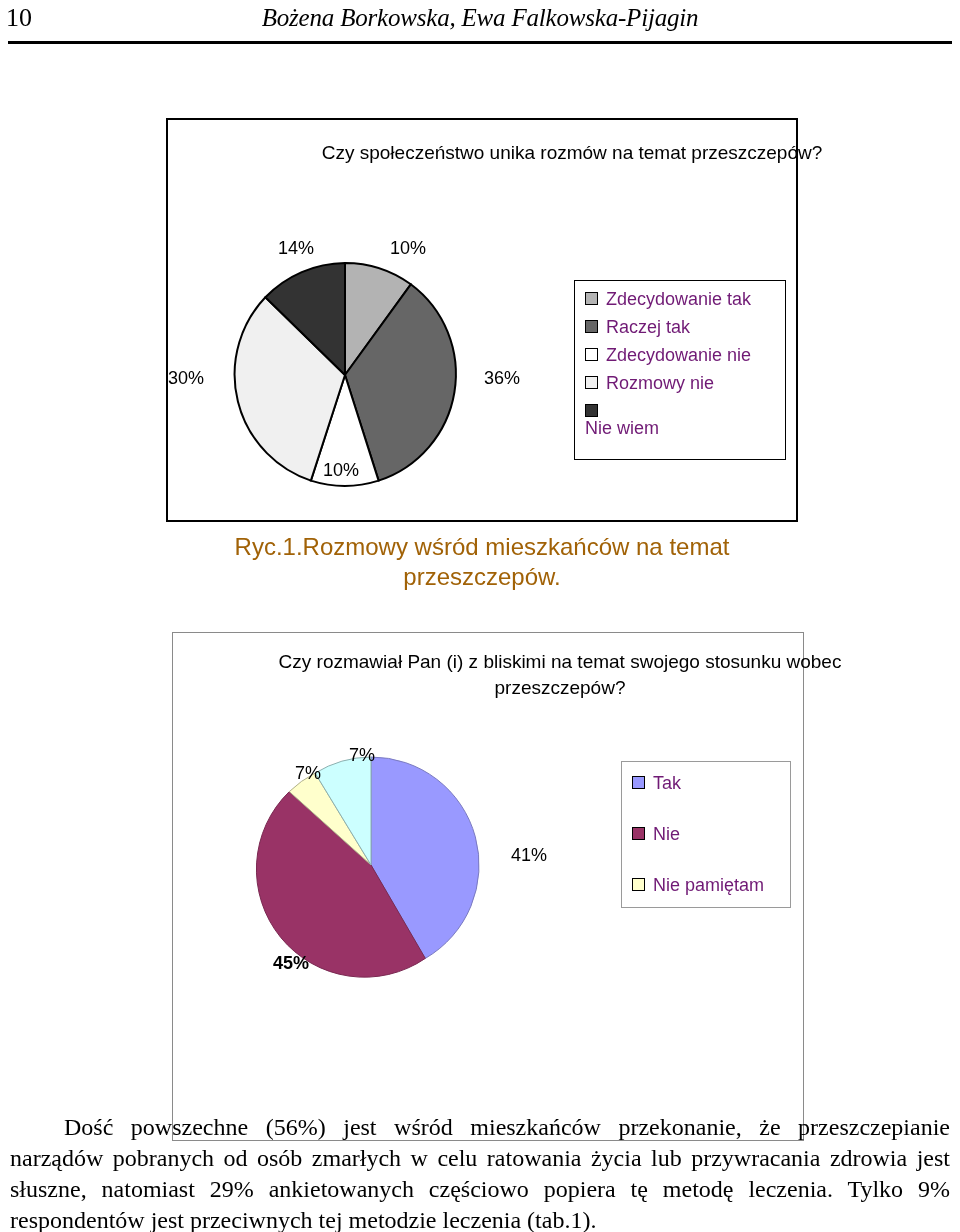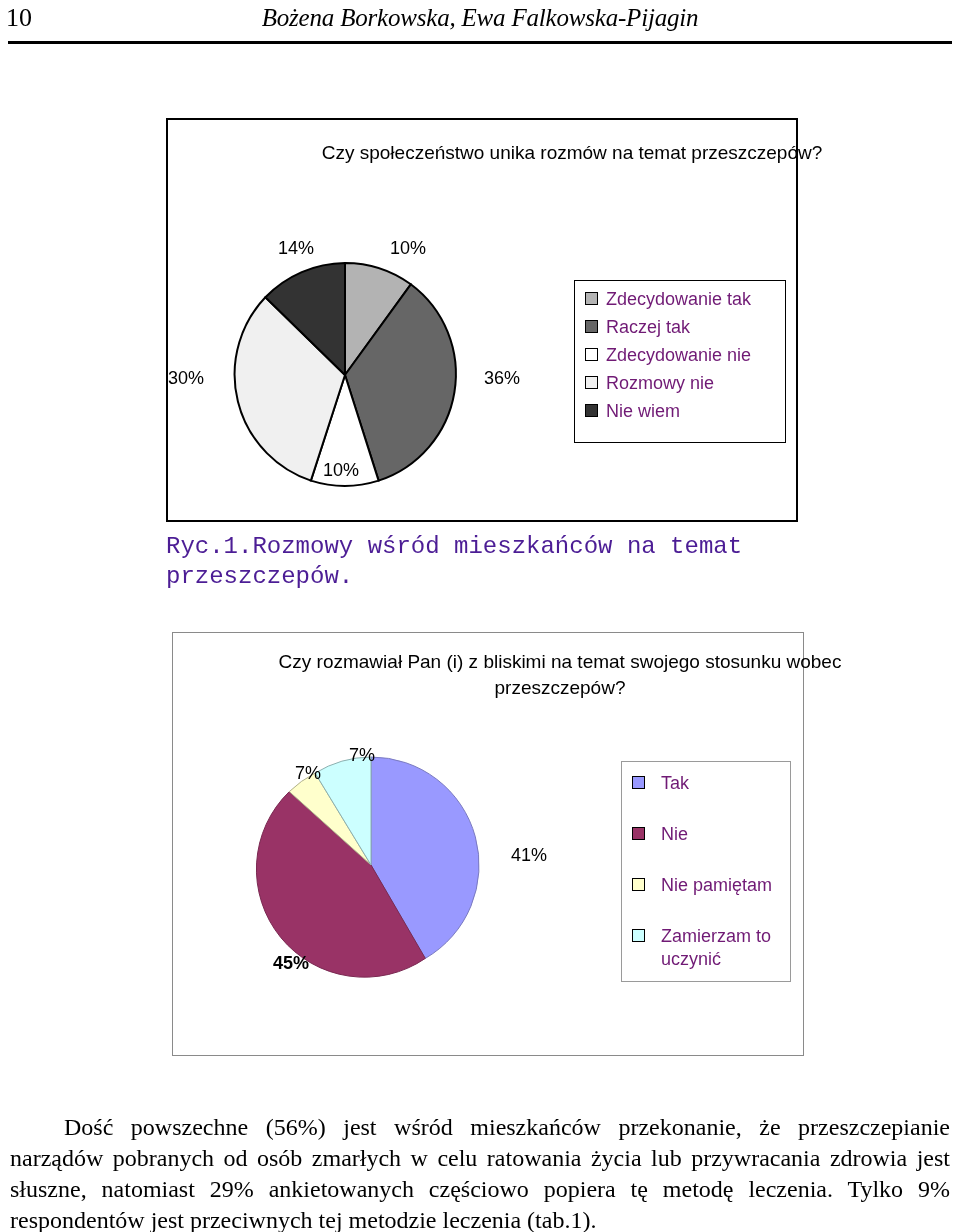--- a/index.html
+++ b/index.html
@@ -102,38 +102,38 @@
   .legend-swatch {
     flex: 0 0 auto;
     box-sizing: border-box;
     border: 1px solid #000000;
   }
   .legend-text { flex: 1 1 auto; }
 
   
   .legend-1 { padding: 7px 10px 7px 10px; }
   .legend-1 .legend-row { margin-bottom: 5px; font-size: 18px; line-height: 23px; }
-  .legend-1 .legend-row:last-child { margin-bottom: 12px; }
+  .legend-1 .legend-row:last-child { margin-bottom: 12px; flex-direction: column; }
   .legend-1 .legend-swatch { width: 13px; height: 13px; margin: 4px 8px 0 0; }
 
   
   .legend-2 { padding: 10px 10px 10px 10px; }
-  .legend-2 .legend-row { margin-bottom: 28px; font-size: 18px; line-height: 23px; gap: 8px; }
+  .legend-2 .legend-row { margin-bottom: 28px; font-size: 18px; line-height: 23px; }
   .legend-2 .legend-row:last-child { margin-bottom: 0; }
   .legend-2 .legend-swatch { width: 13px; height: 13px; margin: 4px 8px 0 0; }
 
   .figure-caption {
     position: absolute;
     left: 0;
     width: 100%;
-    text-align: left;
-    font-family: Liberation Mono, monospace;
+    text-align: center;
+    font-family: Liberation Sans, sans-serif;
     font-size: 24px;
     line-height: 30px;
-    color: #4c1d95;
+    color: #a16207;
   }
 
   
   .body-text {
     position: absolute;
     left: 10px;
     top: 1112px;
     width: 940px;
     font-family: "Liberation Serif", serif;
     font-size: 24px;
@@ -198,21 +198,21 @@
         <span class="legend-swatch" style="background:#333333;"></span>
         <span class="legend-text">Nie wiem</span>
       </div>
     </div>
   </div>
 
   <div class="figure-caption" style="top:414px;">Ryc.1.Rozmowy wśród mieszkańców na temat przeszczepów.</div>
 </div>
 
 <div class="figure" id="figure-2" style="left:172px; top:632px; width:632px;">
-  <div class="chart-box border-light" style="width:632px; height:424px;">
+  <div class="chart-box border-light" style="width:632px; height:509px;">
     <div class="chart-title" style="top:16px; padding:0 72px;">Czy rozmawiał Pan (i) z bliskimi na temat swojego stosunku wobec przeszczepów?</div>
 
     <div class="pie-wrap" style="left:78px; top:112px;">
       <svg width="240" height="240" viewBox="0 0 240 240">
 
         <path d="M120 120 L120 12 A108 108 0 0 1 174.3 213.4 Z" fill="#9999FF" stroke="#7A7AC0" stroke-width="1"></path>
 
         <path d="M120 120 L174.3 213.4 A108 108 0 0 1 38.3 46.6 Z" fill="#993366" stroke="#7A2851" stroke-width="1"></path>
 
         <path d="M120 120 L38.3 46.6 A108 108 0 0 1 64.1 28.1 Z" fill="#FFFFCC" stroke="#B0B08C" stroke-width="1"></path>
@@ -232,22 +232,18 @@
         <span class="legend-text">Tak</span>
       </div>
       <div class="legend-row">
         <span class="legend-swatch" style="background:#993366;"></span>
         <span class="legend-text">Nie</span>
       </div>
       <div class="legend-row">
         <span class="legend-swatch" style="background:#FFFFCC;"></span>
         <span class="legend-text">Nie pamiętam</span>
       </div>
-      <div class="legend-row">
-        <span class="legend-swatch" style="background:#CCFFFF;"></span>
-        <span class="legend-text">Zamierzam to uczynić</span>
-      </div>
     </div>
   </div>
 
 </div>
 
 <div class="body-text">Dość powszechne (56%) jest wśród mieszkańców przekonanie, że przeszczepianie narządów pobranych od osób zmarłych w celu ratowania  życia lub przywracania zdrowia jest słuszne, natomiast 29% ankietowanych częściowo popiera tę metodę leczenia. Tylko 9% respondentów jest przeciwnych tej metodzie leczenia (tab.1).</div>
 
 </body></html>

